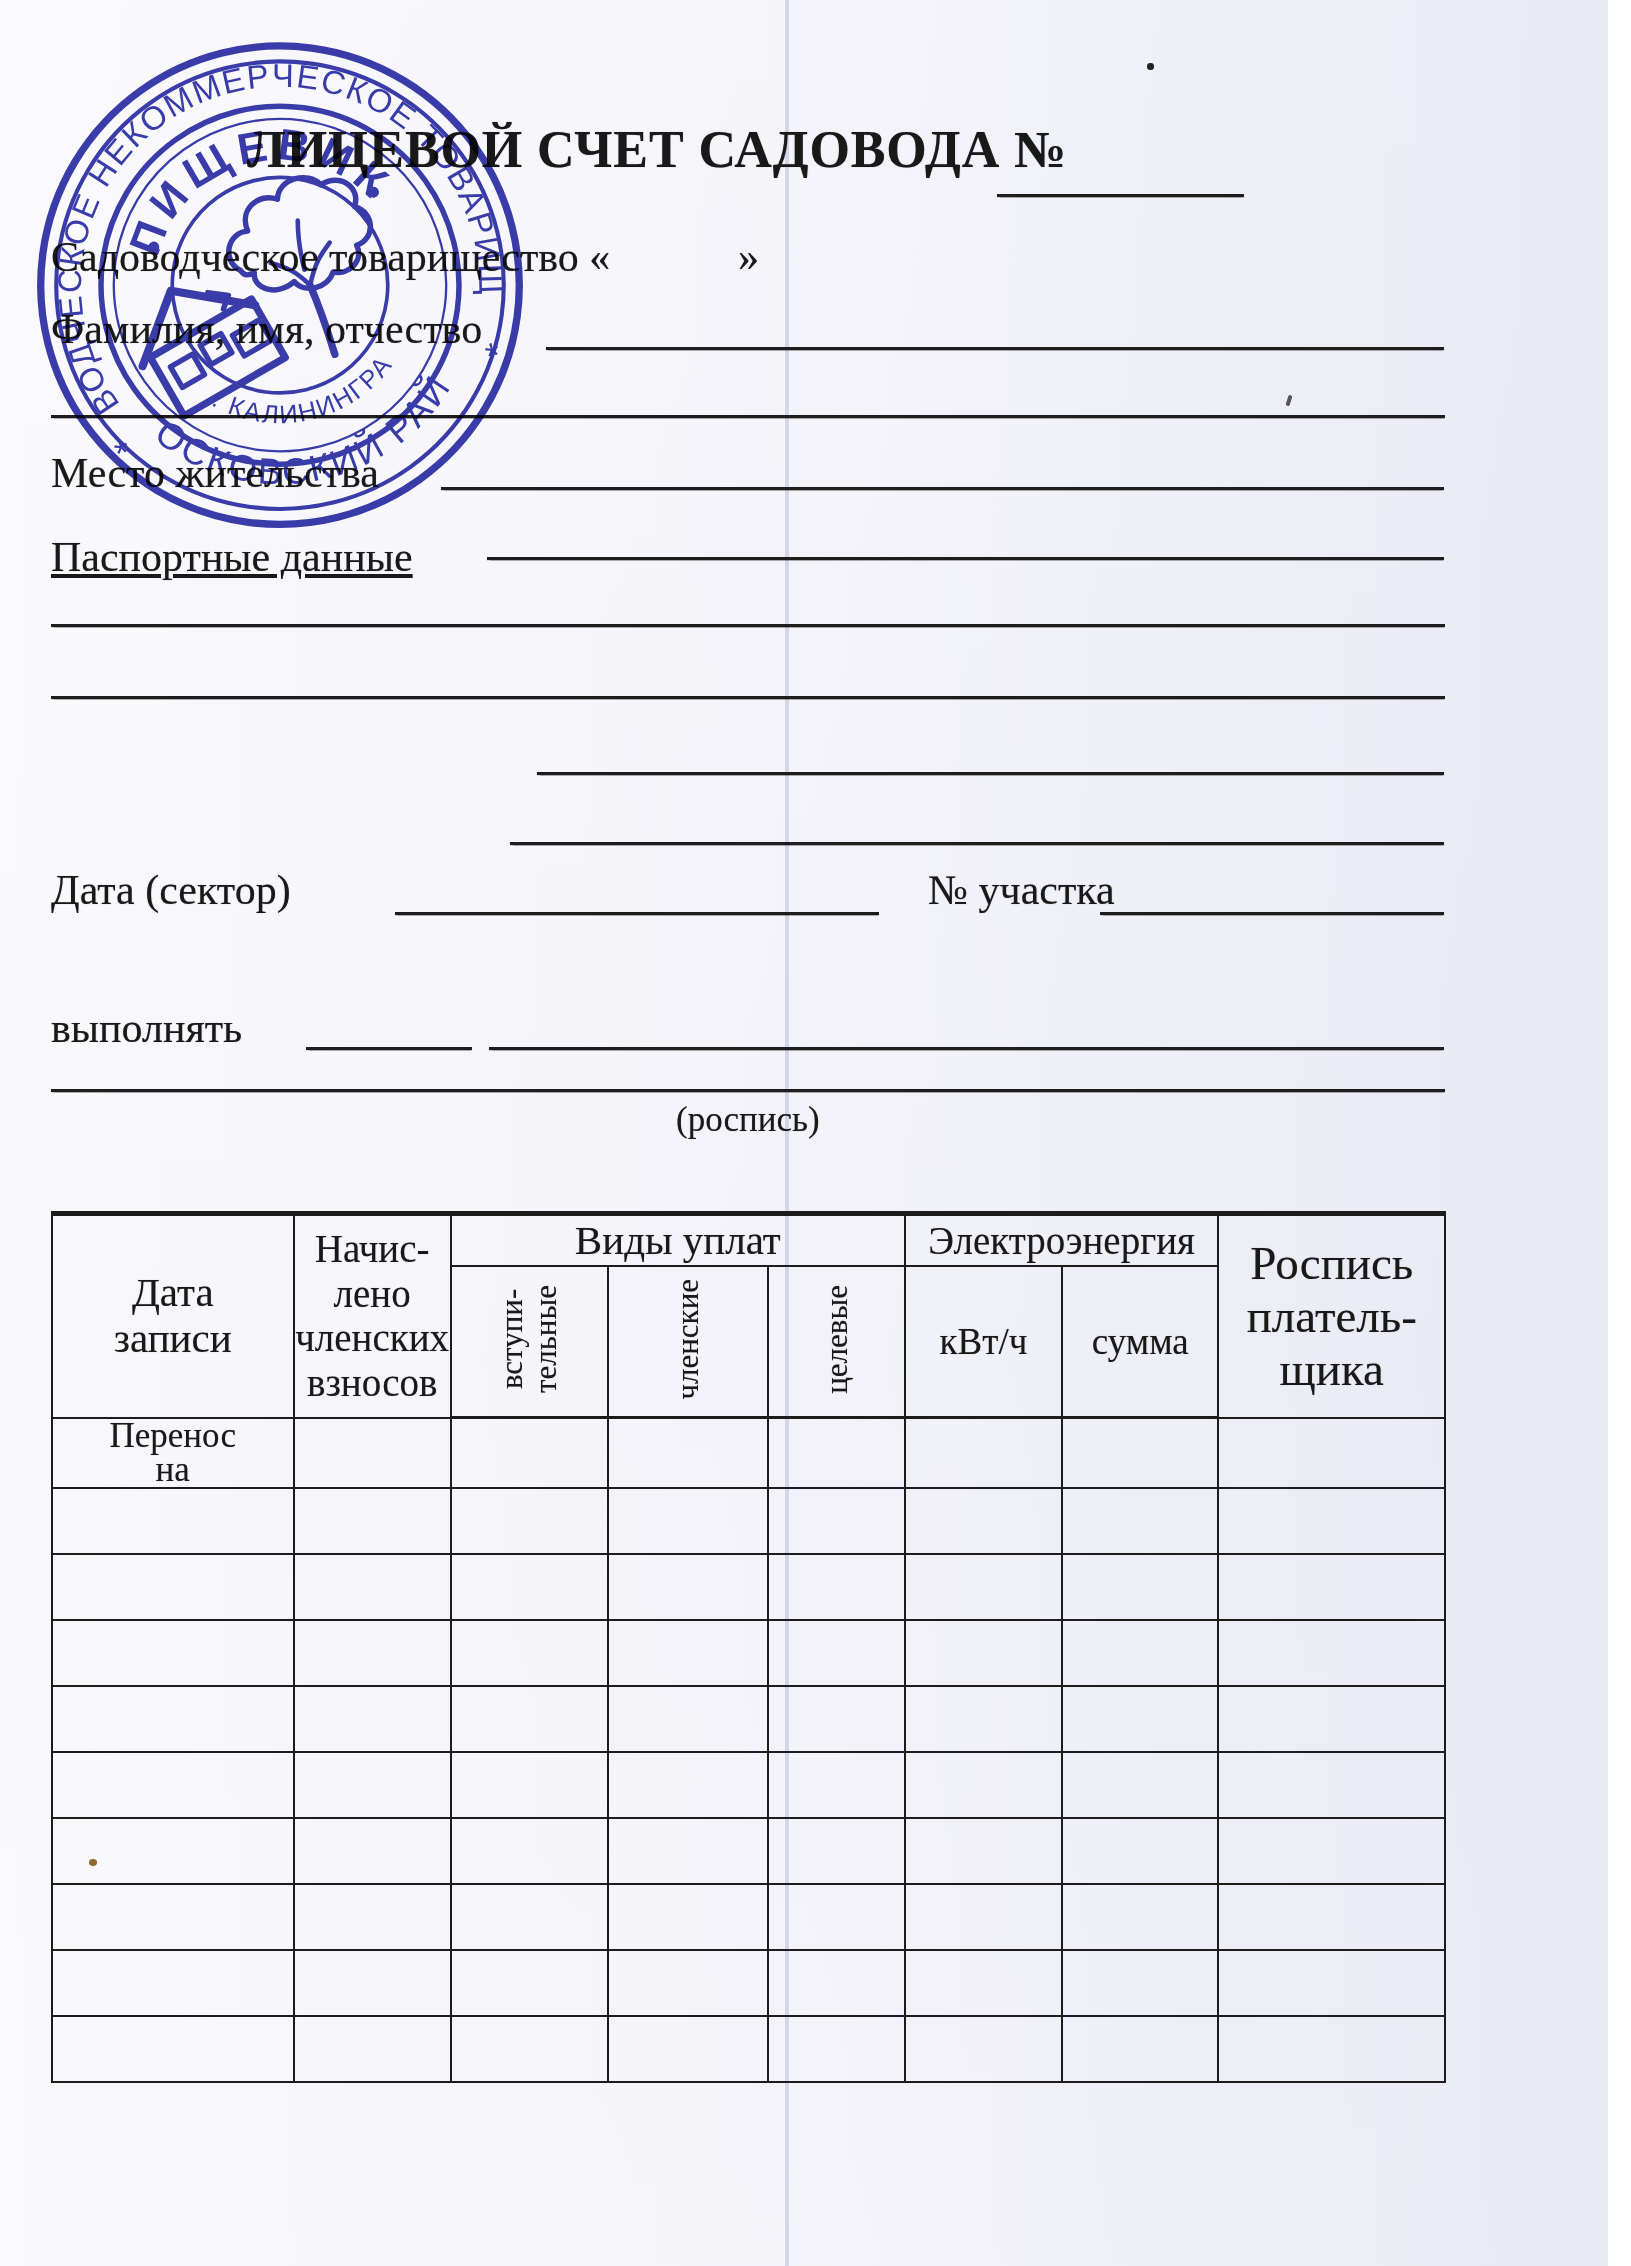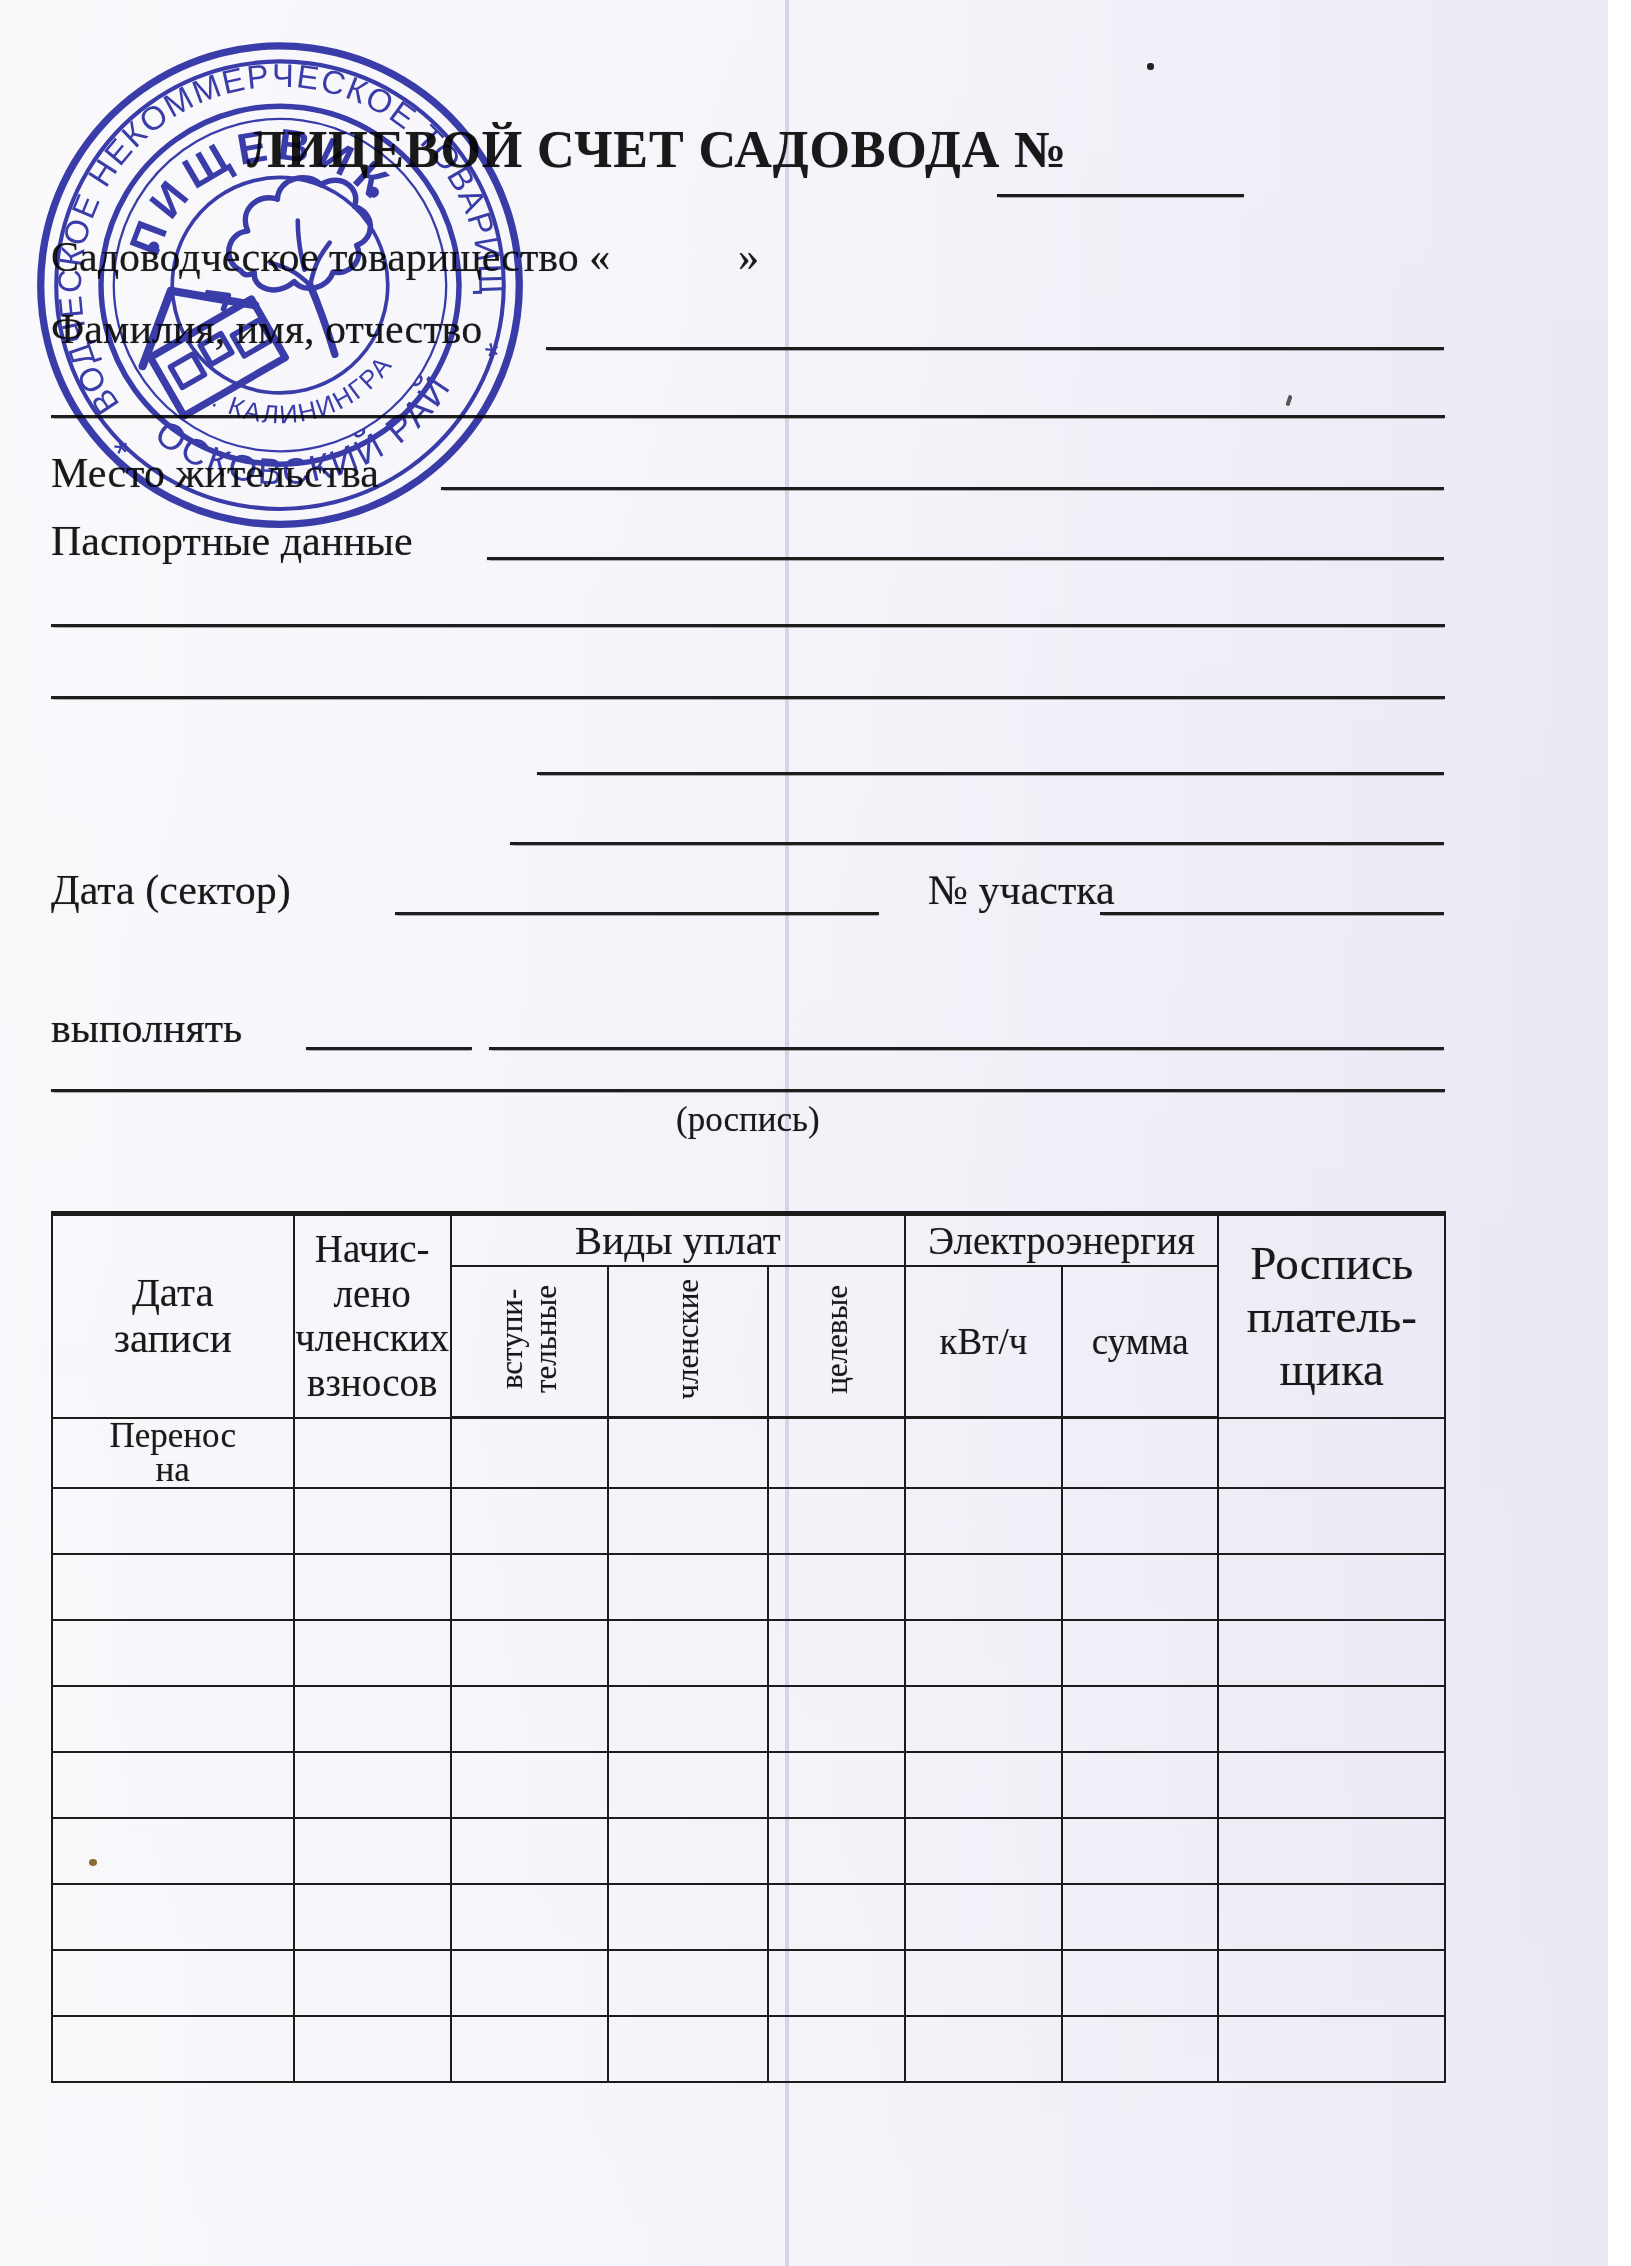--- a/index.html
+++ b/index.html
@@ -88,21 +88,21 @@
   <div class="lbl ink" style="left:51px;top:233px;"><span>Садоводческое товарищество «</span></div>
   <div class="lbl ink" style="left:738px;top:233px;">»</div>
 
   <div class="lbl ink" style="left:51px;top:305px;">Фамилия, имя, отчество</div>
   <div class="fill-line" style="left:546px;top:347px;width:898px;"></div>
   <div class="fill-line" style="left:51px;top:415px;width:1394px;"></div>
 
   <div class="lbl ink" style="left:51px;top:449px;">Место жительства</div>
   <div class="fill-line" style="left:441px;top:487px;width:1003px;"></div>
 
-  <div class="lbl ink" style="left:51px;top:517px;">Паспортные данные</div>
+  <div class="lbl ink" style="left:51px;top:533px;text-decoration:underline;">Паспортные данные</div>
   <div class="fill-line" style="left:487px;top:557px;width:957px;"></div>
   <div class="fill-line" style="left:51px;top:624px;width:1394px;"></div>
   <div class="fill-line" style="left:51px;top:696px;width:1394px;"></div>
 
   <div class="fill-line" style="left:537px;top:772px;width:907px;"></div>
 
   <div class="fill-line" style="left:510px;top:842px;width:934px;"></div>
 
   <div class="lbl ink" style="left:51px;top:866px;">Дата (сектор)</div>
   <div class="fill-line" style="left:395px;top:912px;width:484px;"></div>

